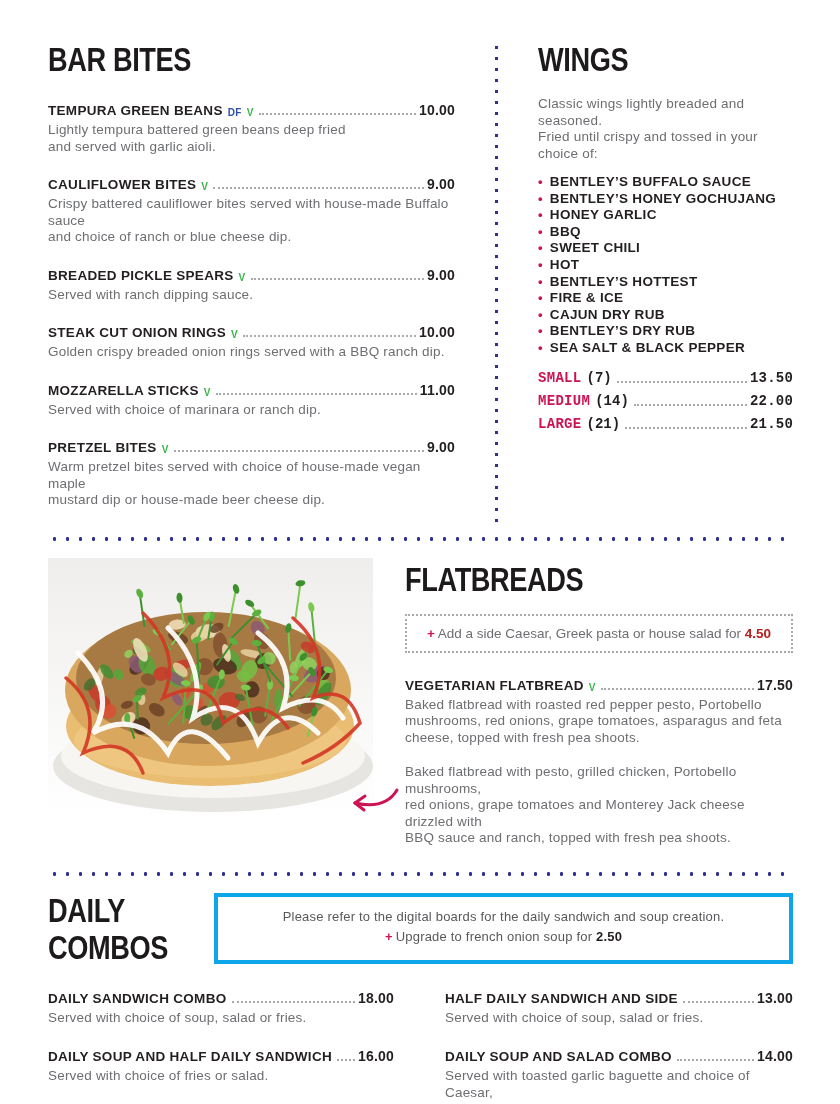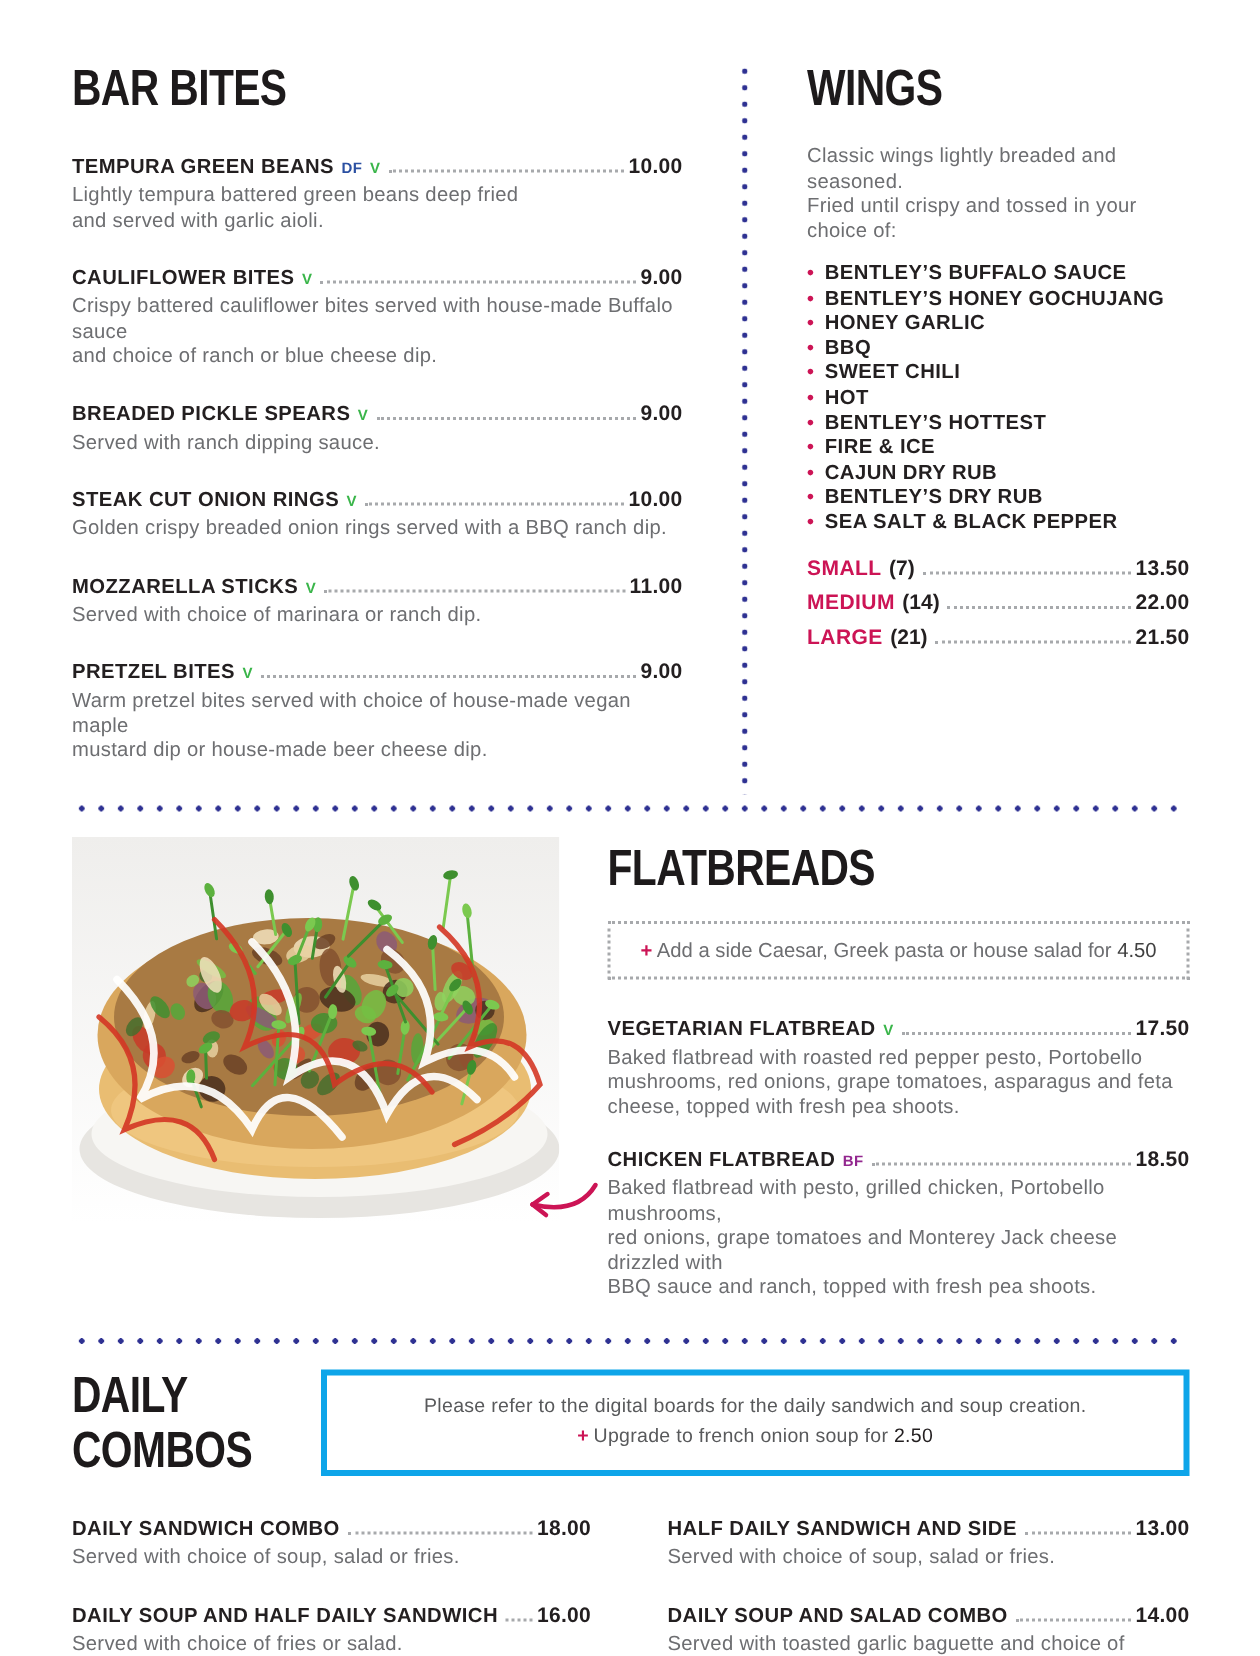--- a/index.html
+++ b/index.html
@@ -39,52 +39,52 @@
     background-image:radial-gradient(circle, #2e3192 1.7px, transparent 2px);
     background-size:11px 11px; background-repeat:repeat-y; background-position:center top;
   }
   .col-left .h, .col-right .h { margin-bottom:26px; }
   .intro { margin-top:-6px; }
   .sauces { list-style:none; margin-top:12px; }
   .sauces li { display:flex; gap:7px; font-weight:bold; font-size:13.5px;
                letter-spacing:.3px; line-height:16.6px; }
   .bullet { color:#cc1455; font-size:13px; }
   .sizes { margin-top:13px; }
-  .sizes .row { margin-bottom:7px; }
+  .sizes .row { margin-bottom:7px;font-family:Liberation Mono, monospace; }
   .size-name { font-weight:bold; font-size:14px; letter-spacing:.3px; color:#cc1455; }
   .size-count { font-weight:bold; font-size:14px; margin-left:5px; }
   .note-box { border:2px dotted #a7a9ac; margin-top:14px; padding:9px 10px;
               text-align:center; font-size:13.5px; line-height:17px; color:#6d6e71;
               white-space:pre-line; }
 
   .hdivider {
     height:12px; margin:3px 0 13px;
     background-image:radial-gradient(circle, #2e3192 1.7px, transparent 2px);
     background-size:13px 12px; background-repeat:repeat-x; background-position:left center;
   }
 
   
   .flat { display:grid; grid-template-columns:325px 1fr; column-gap:32px; }
   .photo { width:325px; height:258px; overflow:hidden; }
   .fb-right { position:relative; padding-top:4px; }
   .fb-right .h { margin-bottom:18px; }
   .addon-box { border:2px dotted #a7a9ac; padding:10px 8px; text-align:center;
                font-size:13.5px; color:#6d6e71; margin-bottom:24px; }
   .plus { color:#cc1455; font-weight:bold; margin-right:3px; }
-  .addon-price { color:#404040; font-weight:normal; }
+  .addon-price { color:#b91c1c; font-weight:bold; }
   .fb-item { margin-bottom:18px; }
   .arrow { position:absolute; left:-58px; top:222px; }
 
   
   .combos-head { display:flex; gap:16px; margin-top:8px; }
   .combos-head .h { width:150px; flex:none; }
   .notice-box { flex:1; border:4px solid #0ea5e9; padding:12px 10px 11px;
                 text-align:center; color:#58595b; font-size:13px; letter-spacing:.2px; }
   .notice-l1 { margin-bottom:5px; }
-  .notice-price { color:#231f20; font-weight:normal; }
+  .notice-price { color:#231f20; font-weight:bold; }
   .combos-grid { display:grid; grid-template-columns:346px 1fr; column-gap:51px;
                  row-gap:22px; margin-top:26px; }
 </style>
 </head>
 <body>
 
 <div class="page">
 
   <div class="top">
     <section class="col-left">
@@ -413,26 +413,20 @@
           <span class="tag tag-green">V</span>
           <span class="leader"></span>
           <span class="price">17.50</span>
         </div>
         <p class="desc">Baked flatbread with roasted red pepper pesto, Portobello
 mushrooms, red onions, grape tomatoes, asparagus and feta
 cheese, topped with fresh pea shoots.</p>
       </div>
 
       <div class="fb-item">
-        <div class="row">
-          <span class="iname">CHICKEN FLATBREAD</span>
-          <span class="tag tag-purple">BF</span>
-          <span class="leader"></span>
-          <span class="price">18.50</span>
-        </div>
         <p class="desc">Baked flatbread with pesto, grilled chicken, Portobello mushrooms,
 red onions, grape tomatoes and Monterey Jack cheese drizzled with
 BBQ sauce and ranch, topped with fresh pea shoots.</p>
       </div>
 
       <svg class="arrow" width="54" height="38" viewBox="0 0 54 38" xmlns="http://www.w3.org/2000/svg">
         <g stroke="#cc1455" stroke-width="3" fill="none" stroke-linecap="round">
           <path d="M50,10 Q38,30 8,23"></path>
           <path d="M8,23 L18,16"></path>
           <path d="M8,23 L17,30"></path>

